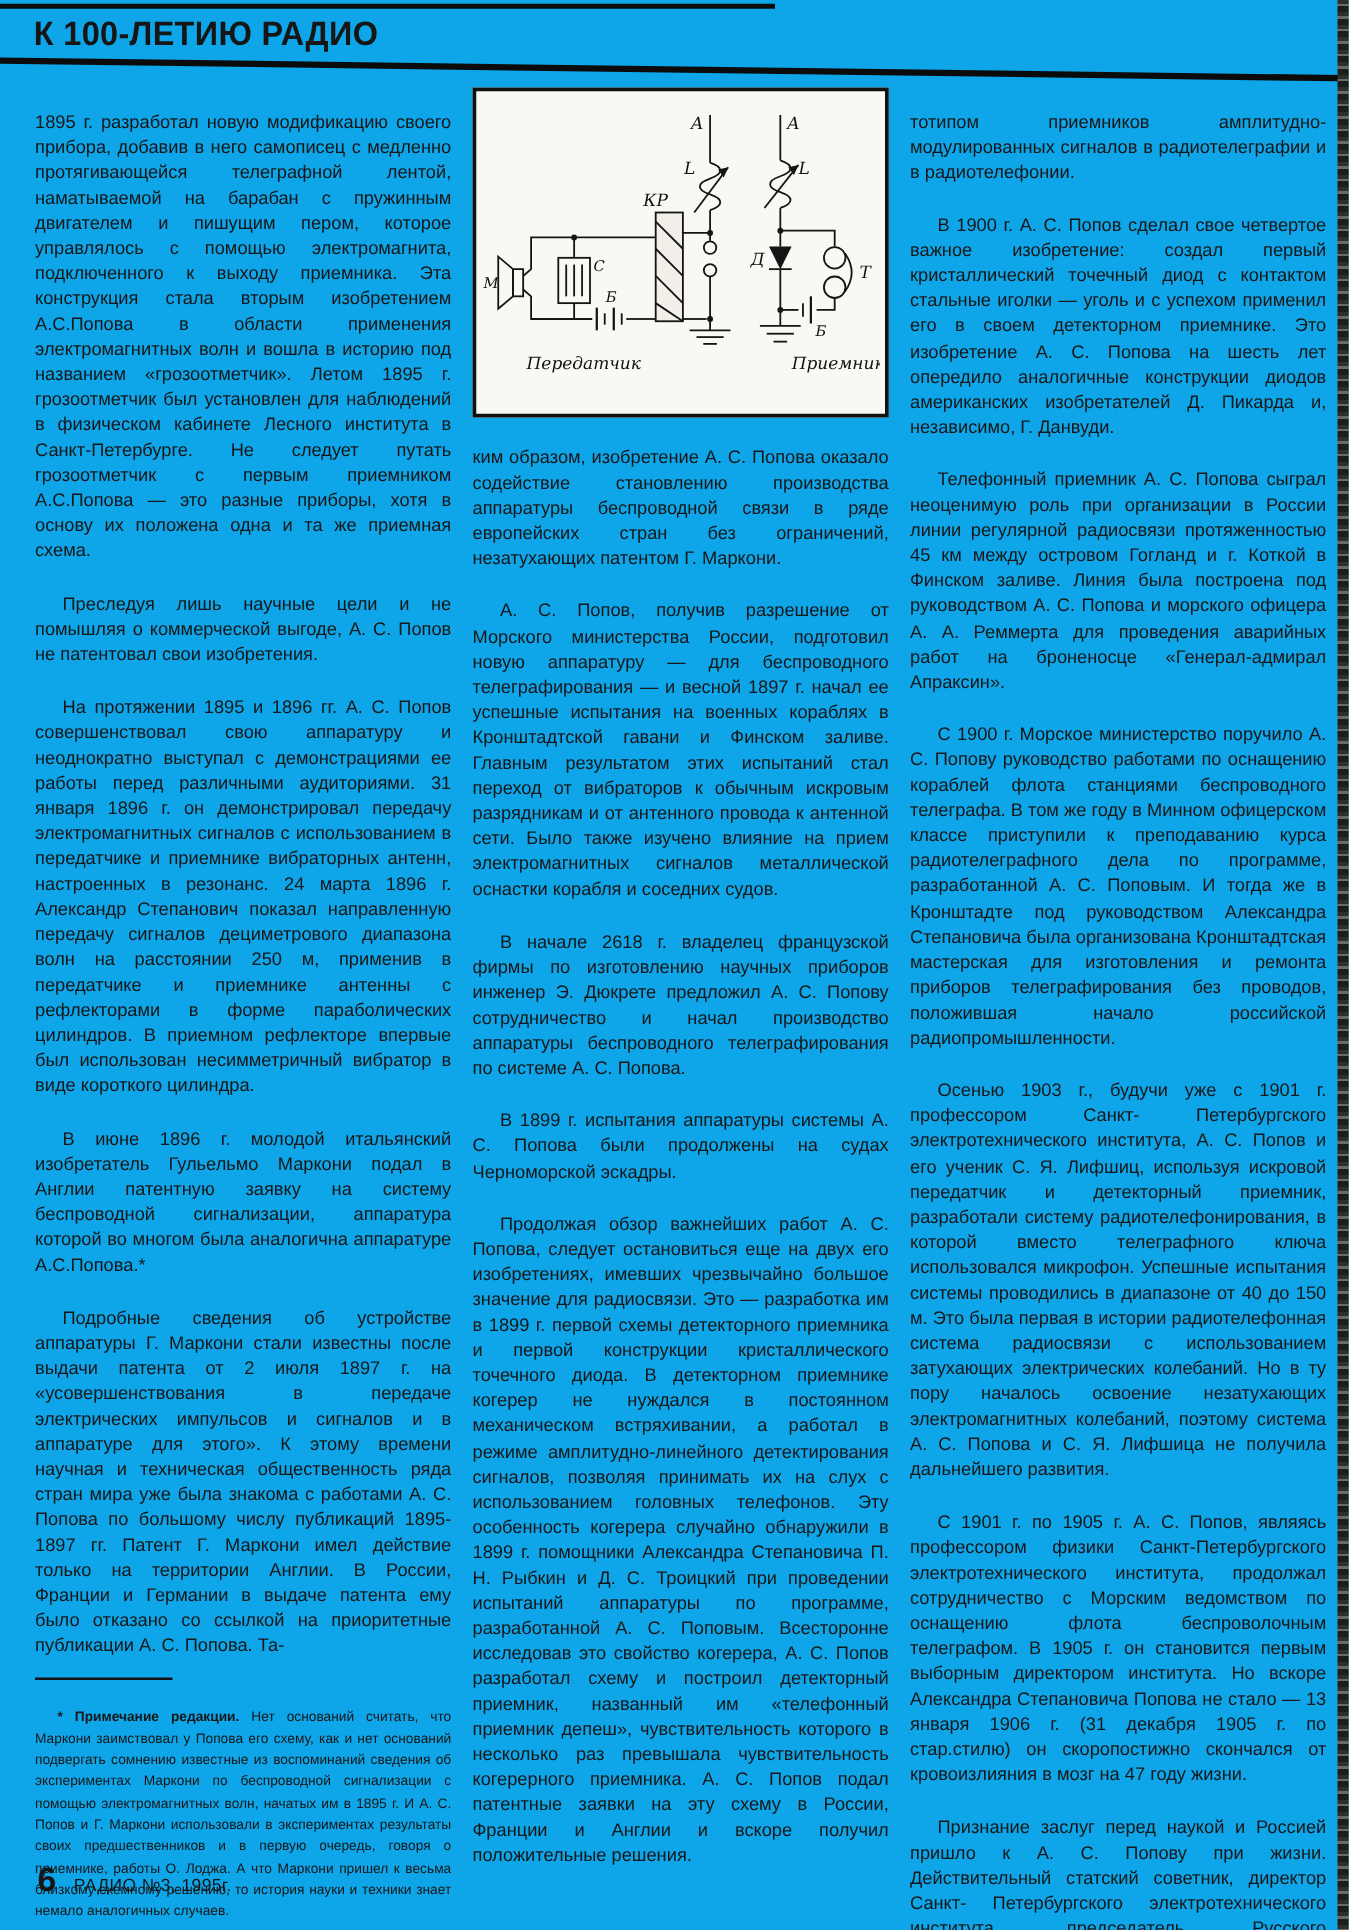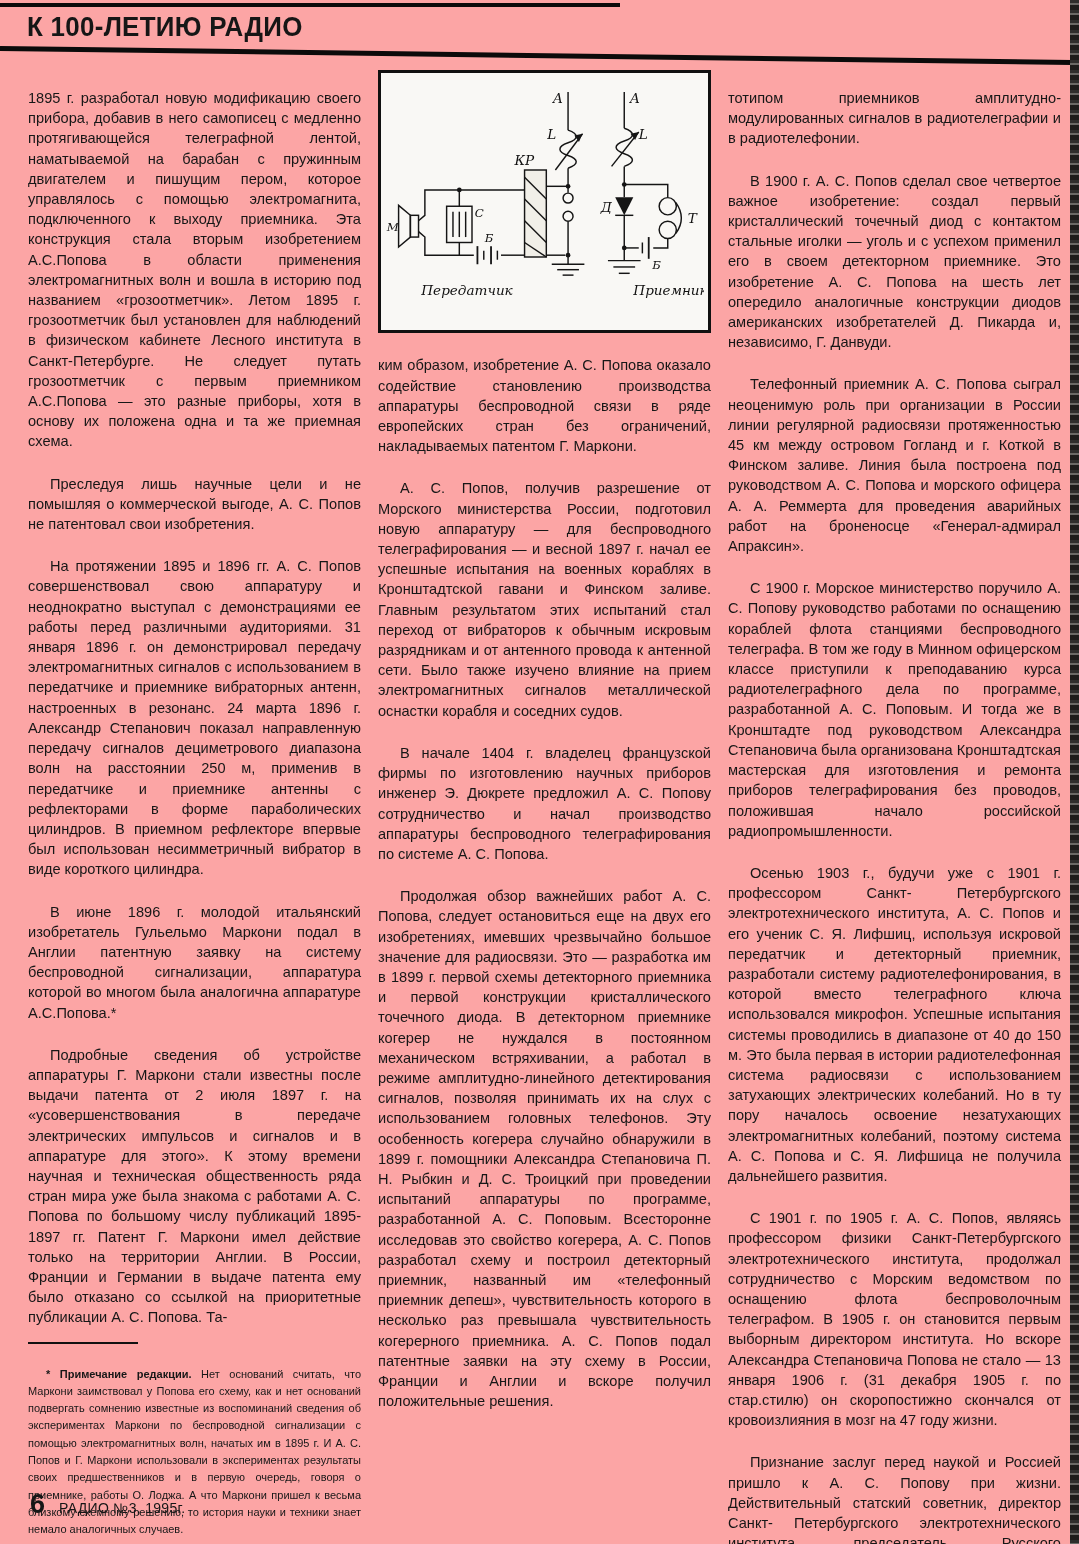--- a/index.html
+++ b/index.html
@@ -3,21 +3,21 @@
 <meta charset="utf-8">
 <style>
   * { margin:0; padding:0; box-sizing:border-box; }
   html,body { width:1079px; height:1544px; }
   body {
     font-family:"Liberation Sans", sans-serif;
     background:#e9e9e6;
   }
   .page {
     position:relative; width:1079px; height:1544px;
-    background:#fca5a5; color:#161616; overflow:hidden;
+    background:#0ea5e9; color:#161616; overflow:hidden;
   }
   
   .top-rule { position:absolute; top:3px; left:0; width:620px; height:4px; background:#0b0b0b; }
   .page-title {
     position:absolute; top:12px; left:27px;
     font-size:27px; font-weight:bold; letter-spacing:0.3px;
     transform:scaleX(0.96); transform-origin:left;
   }
   .thick-rule {
     position:absolute; top:46px; left:0; width:1072px; height:5px;
@@ -173,23 +173,24 @@
           <polyline points="268,182 252,182"></polyline>
           <circle cx="252" cy="182" r="2.6" fill="#151515" stroke="none"></circle>
           <text x="283" y="205" stroke="none">Б</text>
 
           <line x1="234" y1="196" x2="270" y2="196"></line>
           <line x1="240" y1="203" x2="264" y2="203"></line>
           <line x1="246" y1="210" x2="258" y2="210"></line>
           <text class="big" x="262" y="234" stroke="none">Приемник</text>
         </svg>
       </div>
-      <p class="cont">ким образом, изобретение А. С. Попова оказало содействие становлению производства аппаратуры беспроводной связи в ряде европейских стран без ограничений, накладываемых патентом Г. Маркони.</p>
+      <p class="cont">ким образом, изобретение А. С. Попова оказало содействие становлению производства аппаратуры беспроводной связи в ряде европейских стран без ограничений, незатухающих патентом Г. Маркони.</p>
       <p>А. С. Попов, получив разрешение от Морского министерства России, подготовил новую аппаратуру — для беспроводного телеграфирования — и весной 1897 г. начал ее успешные испытания на военных кораблях в Кронштадтской гавани и Финском заливе. Главным результатом этих испытаний стал переход от вибраторов к обычным искровым разрядникам и от антенного провода к антенной сети. Было также изучено влияние на прием электромагнитных сигналов металлической оснастки корабля и соседних судов.</p>
-      <p>В начале 1404 г. владелец французской фирмы по изготовлению научных приборов инженер Э. Дюкрете предложил А. С. Попову сотрудничество и начал производство аппаратуры беспроводного телеграфирования по системе А. С. Попова.</p>
+      <p>В начале 2618 г. владелец французской фирмы по изготовлению научных приборов инженер Э. Дюкрете предложил А. С. Попову сотрудничество и начал производство аппаратуры беспроводного телеграфирования по системе А. С. Попова.</p>
+      <p>В 1899 г. испытания аппаратуры системы А. С. Попова были продолжены на судах Черноморской эскадры.</p>
       <p>Продолжая обзор важнейших работ А. С. Попова, следует остановиться еще на двух его изобретениях, имевших чрезвычайно большое значение для радиосвязи. Это — разработка им в 1899 г. первой схемы детекторного приемника и первой конструкции кристаллического точечного диода. В детекторном приемнике когерер не нуждался в постоянном механическом встряхивании, а работал в режиме амплитудно-линейного детектирования сигналов, позволяя принимать их на слух с использованием головных телефонов. Эту особенность когерера случайно обнаружили в 1899 г. помощники Александра Степановича П. Н. Рыбкин и Д. С. Троицкий при проведении испытаний аппаратуры по программе, разработанной А. С. Поповым. Всесторонне исследовав это свойство когерера, А. С. Попов разработал схему и построил детекторный приемник, названный им «телефонный приемник депеш», чувствительность которого в несколько раз превышала чувствительность когерерного приемника. А. С. Попов подал патентные заявки на эту схему в России, Франции и Англии и вскоре получил положительные решения.</p>
     </div>
 
     <div class="col">
       <p class="cont">тотипом приемников амплитудно-модулированных сигналов в радиотелеграфии и в радиотелефонии.</p>
       <p>В 1900 г. А. С. Попов сделал свое четвертое важное изобретение: создал первый кристаллический точечный диод с контактом стальные иголки — уголь и с успехом применил его в своем детекторном приемнике. Это изобретение А. С. Попова на шесть лет опередило аналогичные конструкции диодов американских изобретателей Д. Пикарда и, независимо, Г. Данвуди.</p>
       <p>Телефонный приемник А. С. Попова сыграл неоценимую роль при организации в России линии регулярной радиосвязи протяженностью 45 км между островом Гогланд и г. Коткой в Финском заливе. Линия была построена под руководством А. С. Попова и морского офицера А. А. Реммерта для проведения аварийных работ на броненосце «Генерал-адмирал Апраксин».</p>
       <p>С 1900 г. Морское министерство поручило А. С. Попову руководство работами по оснащению кораблей флота станциями беспроводного телеграфа. В том же году в Минном офицерском классе приступили к преподаванию курса радиотелеграфного дела по программе, разработанной А. С. Поповым. И тогда же в Кронштадте под руководством Александра Степановича была организована Кронштадтская мастерская для изготовления и ремонта приборов телеграфирования без проводов, положившая начало российской радиопромышленности.</p>
       <p>Осенью 1903 г., будучи уже с 1901 г. профессором Санкт- Петербургского электротехнического института, А. С. Попов и его ученик С. Я. Лифшиц, используя искровой передатчик и детекторный приемник, разработали систему радиотелефонирования, в которой вместо телеграфного ключа использовался микрофон. Успешные испытания системы проводились в диапазоне от 40 до 150 м. Это была первая в истории радиотелефонная система радиосвязи с использованием затухающих электрических колебаний. Но в ту пору началось освоение незатухающих электромагнитных колебаний, поэтому система А. С. Попова и С. Я. Лифшица не получила дальнейшего развития.</p>
       <p>С 1901 г. по 1905 г. А. С. Попов, являясь профессором физики Санкт-Петербургского электротехнического института, продолжал сотрудничество с Морским ведомством по оснащению флота беспроволочным телеграфом. В 1905 г. он становится первым выборным директором института. Но вскоре Александра Степановича Попова не стало — 13 января 1906 г. (31 декабря 1905 г. по стар.стилю) он скоропостижно скончался от кровоизлияния в мозг на 47 году жизни.</p>

